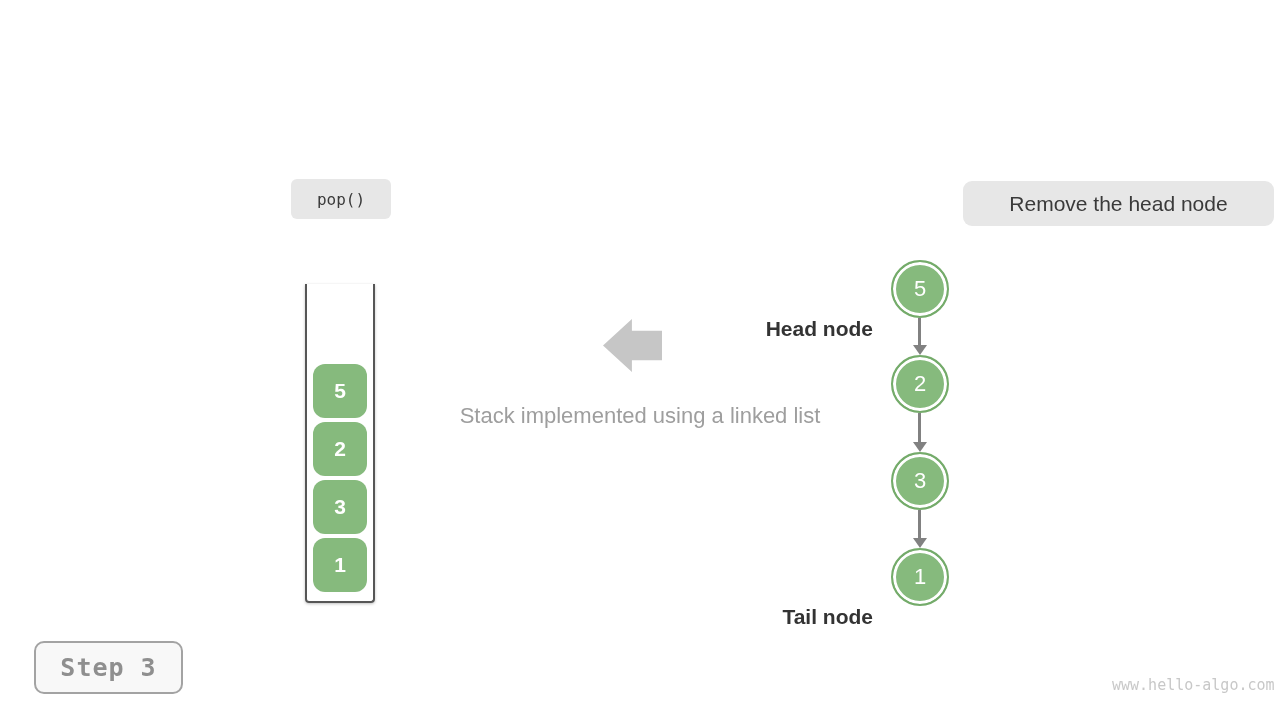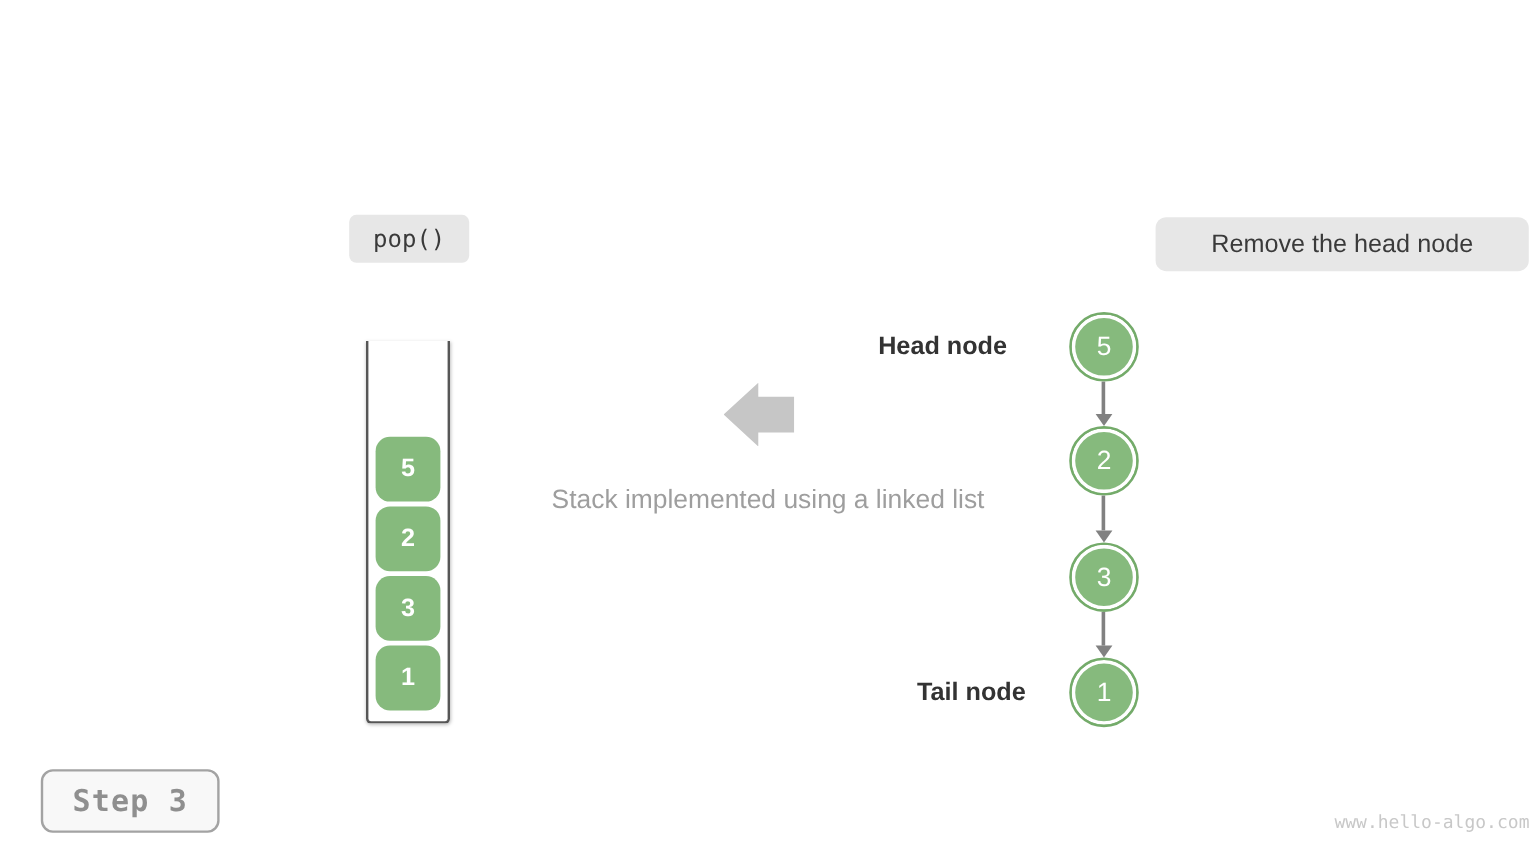--- a/index.html
+++ b/index.html
@@ -8,21 +8,21 @@
     position:relative; width:1280px; height:720px; background:#ffffff;
     font-family:"Liberation Sans", sans-serif; overflow:hidden;
   }
   
   .tag {
     position:absolute; background:#e7e7e7; color:#3a3a3a;
     display:flex; align-items:center; justify-content:center;
   }
   .tag-pop {
     left:291px; top:179px; width:100px; height:40px; border-radius:6px;
-    font-family:"DejaVu Sans Mono", monospace; font-size:20px;
+    font-family:"DejaVu Sans Mono", monospace; font-size:16px;
   }
   .tag-action {
     left:963px; top:181px; width:311px; height:45px; border-radius:9px;
     font-size:21px;
   }
   
   .stack-container {
     position:absolute; left:305px; top:284px; width:66px; height:317px;
     border-left:2px solid #565656; border-right:2px solid #565656;
     border-bottom:2px solid #565656; border-radius:0 0 4px 4px;
@@ -68,25 +68,25 @@
   .connector::before {
     content:""; position:absolute; left:5px; top:0; width:3px;
     height:calc(100% - 10px); background:#818181;
   }
   .connector::after {
     content:""; position:absolute; left:0; bottom:0; width:0; height:0;
     border-left:7px solid transparent; border-right:7px solid transparent;
     border-top:10px solid #818181;
   }
   .node-label {
-    position:absolute; width:175px; text-align:center;
-    font-weight:bold; font-size:21px; color:#333333;
+    position:absolute; width:175px; text-align:right;
+    font-weight:bold; font-size:21px; color:#333333;margin-top:40px;
   }
   .node-label-head { left:698px; top:277px; }
-  .node-label-tail { left:722px; top:565px; }
+  .node-label-tail { left:698px; top:565px; }
   
   .step-box {
     position:absolute; left:34px; top:641px; width:145px; height:49px;
     background:#f8f8f8; border:2px solid #a3a3a3; border-radius:10px;
     display:flex; align-items:center; justify-content:center;
     font-family:"DejaVu Sans Mono", monospace; font-size:25px;
     font-weight:bold; color:#8f8f8f; letter-spacing:1px;
   }
   .watermark {
     position:absolute; left:1076px; top:676px;

